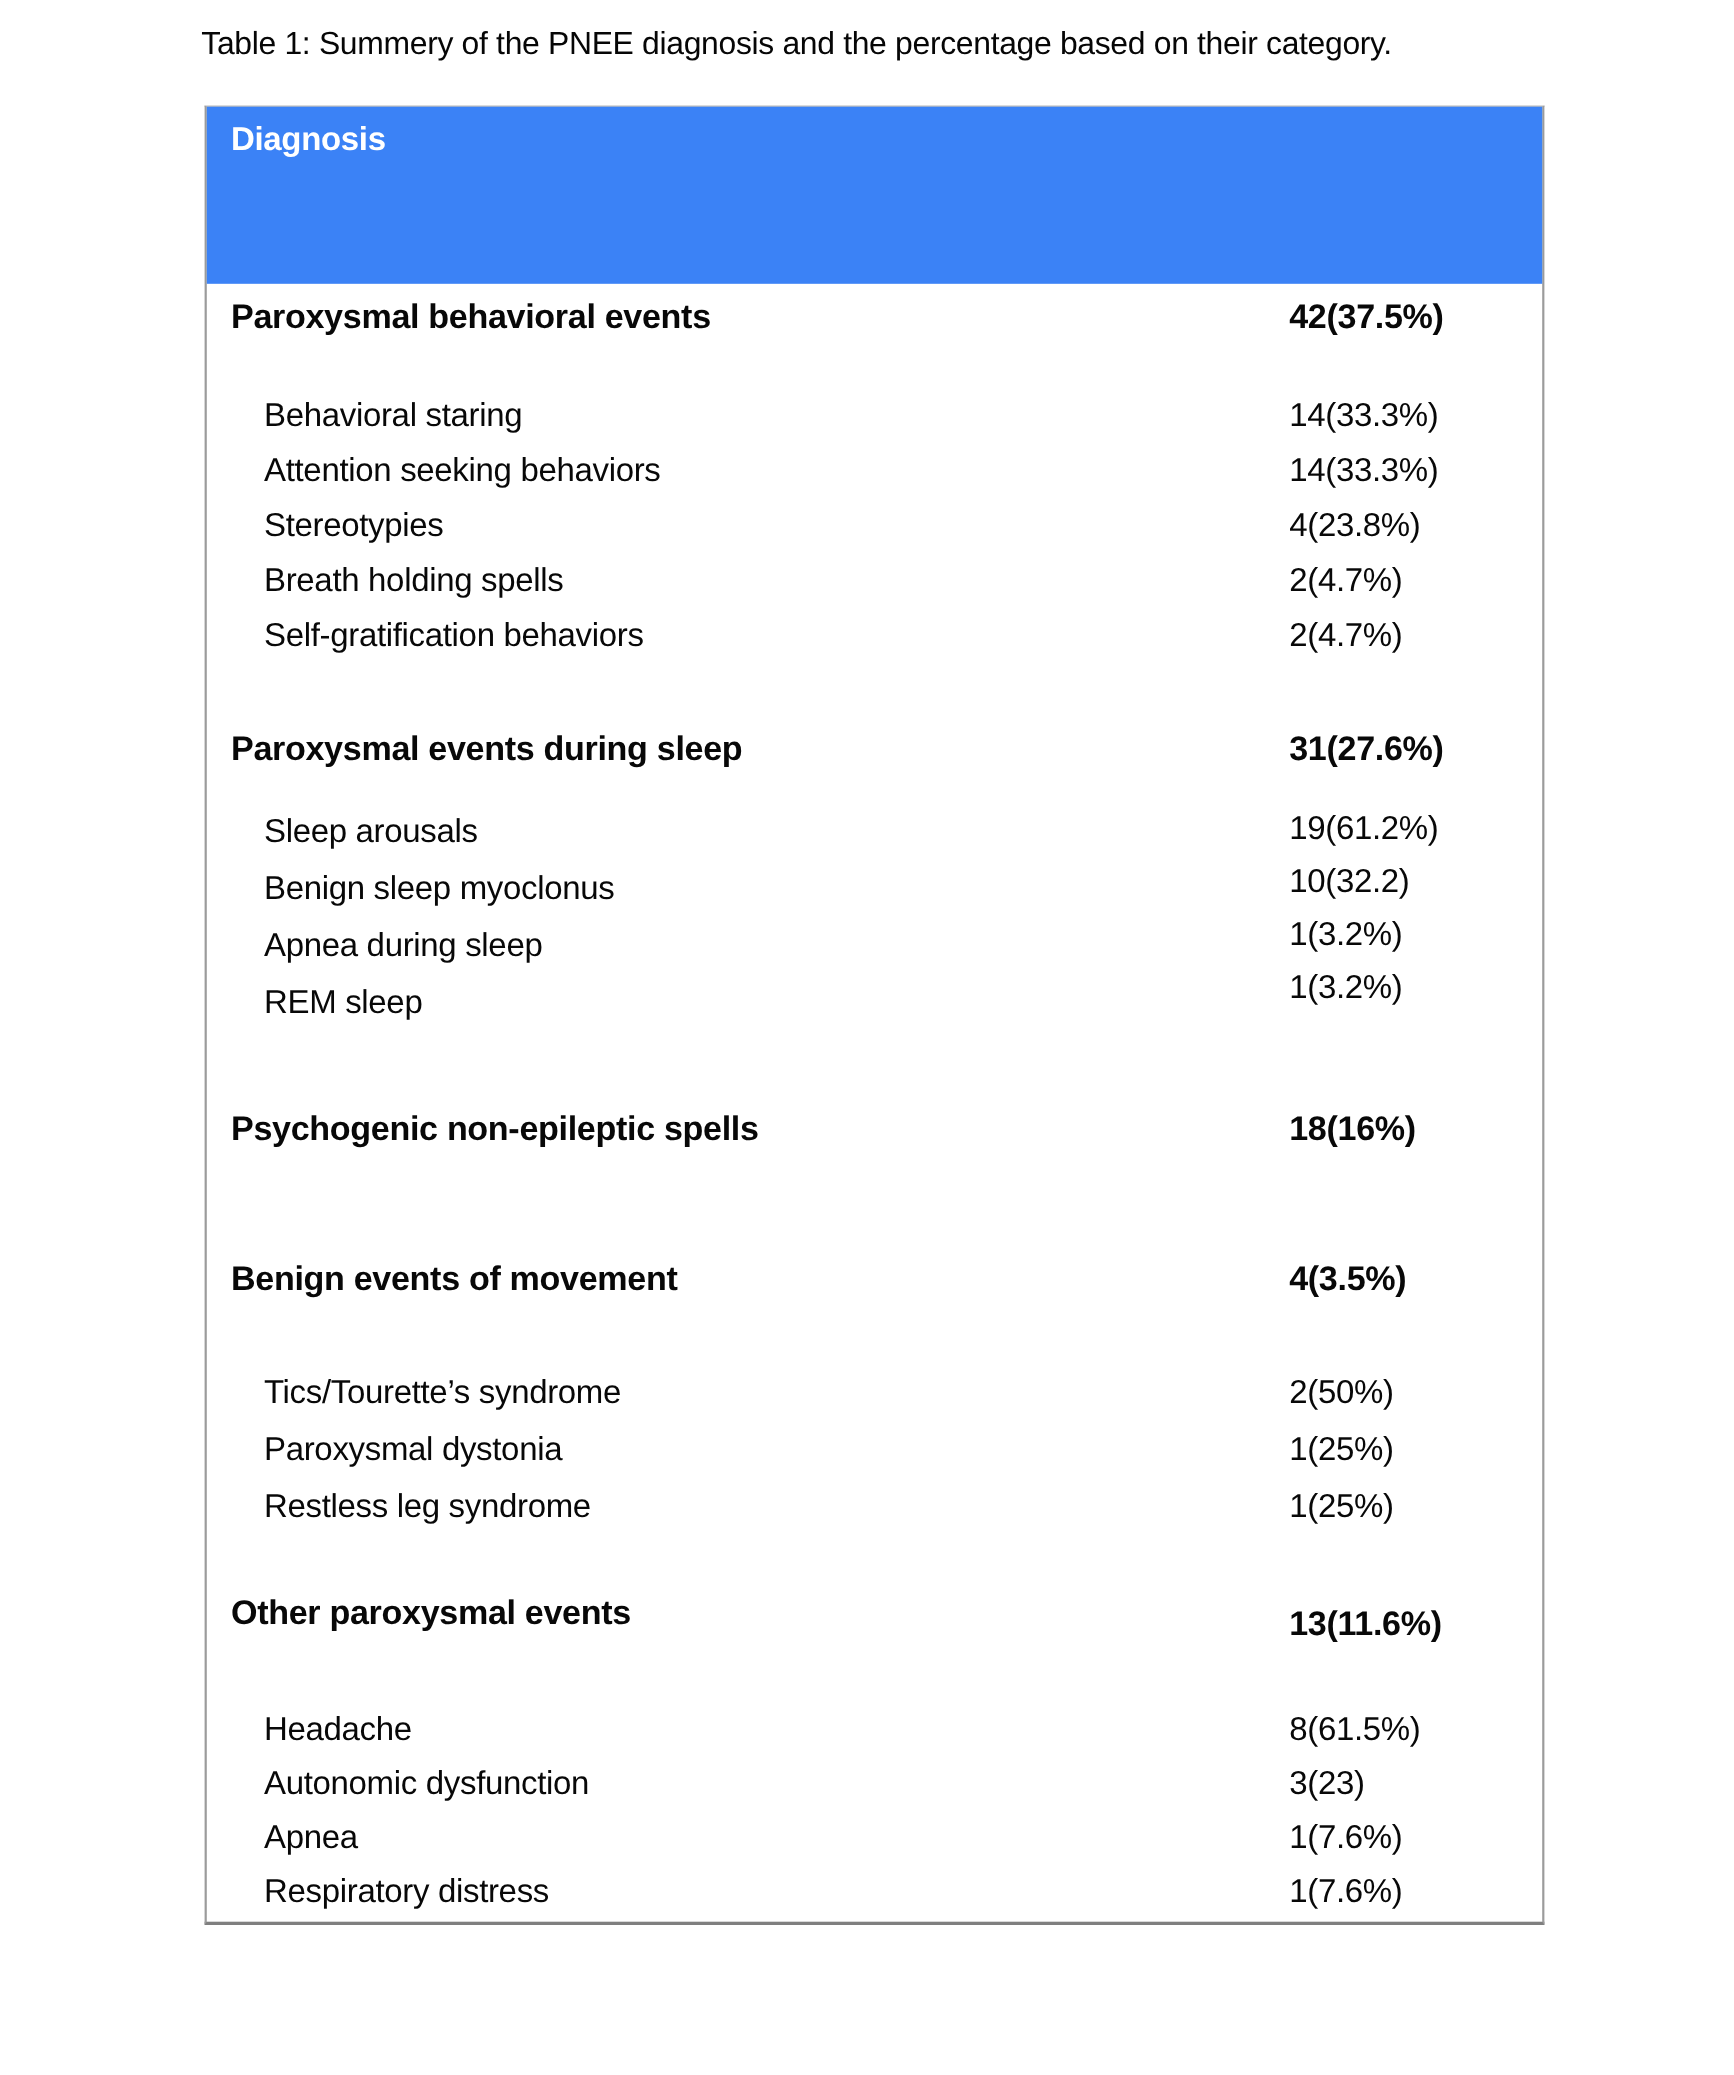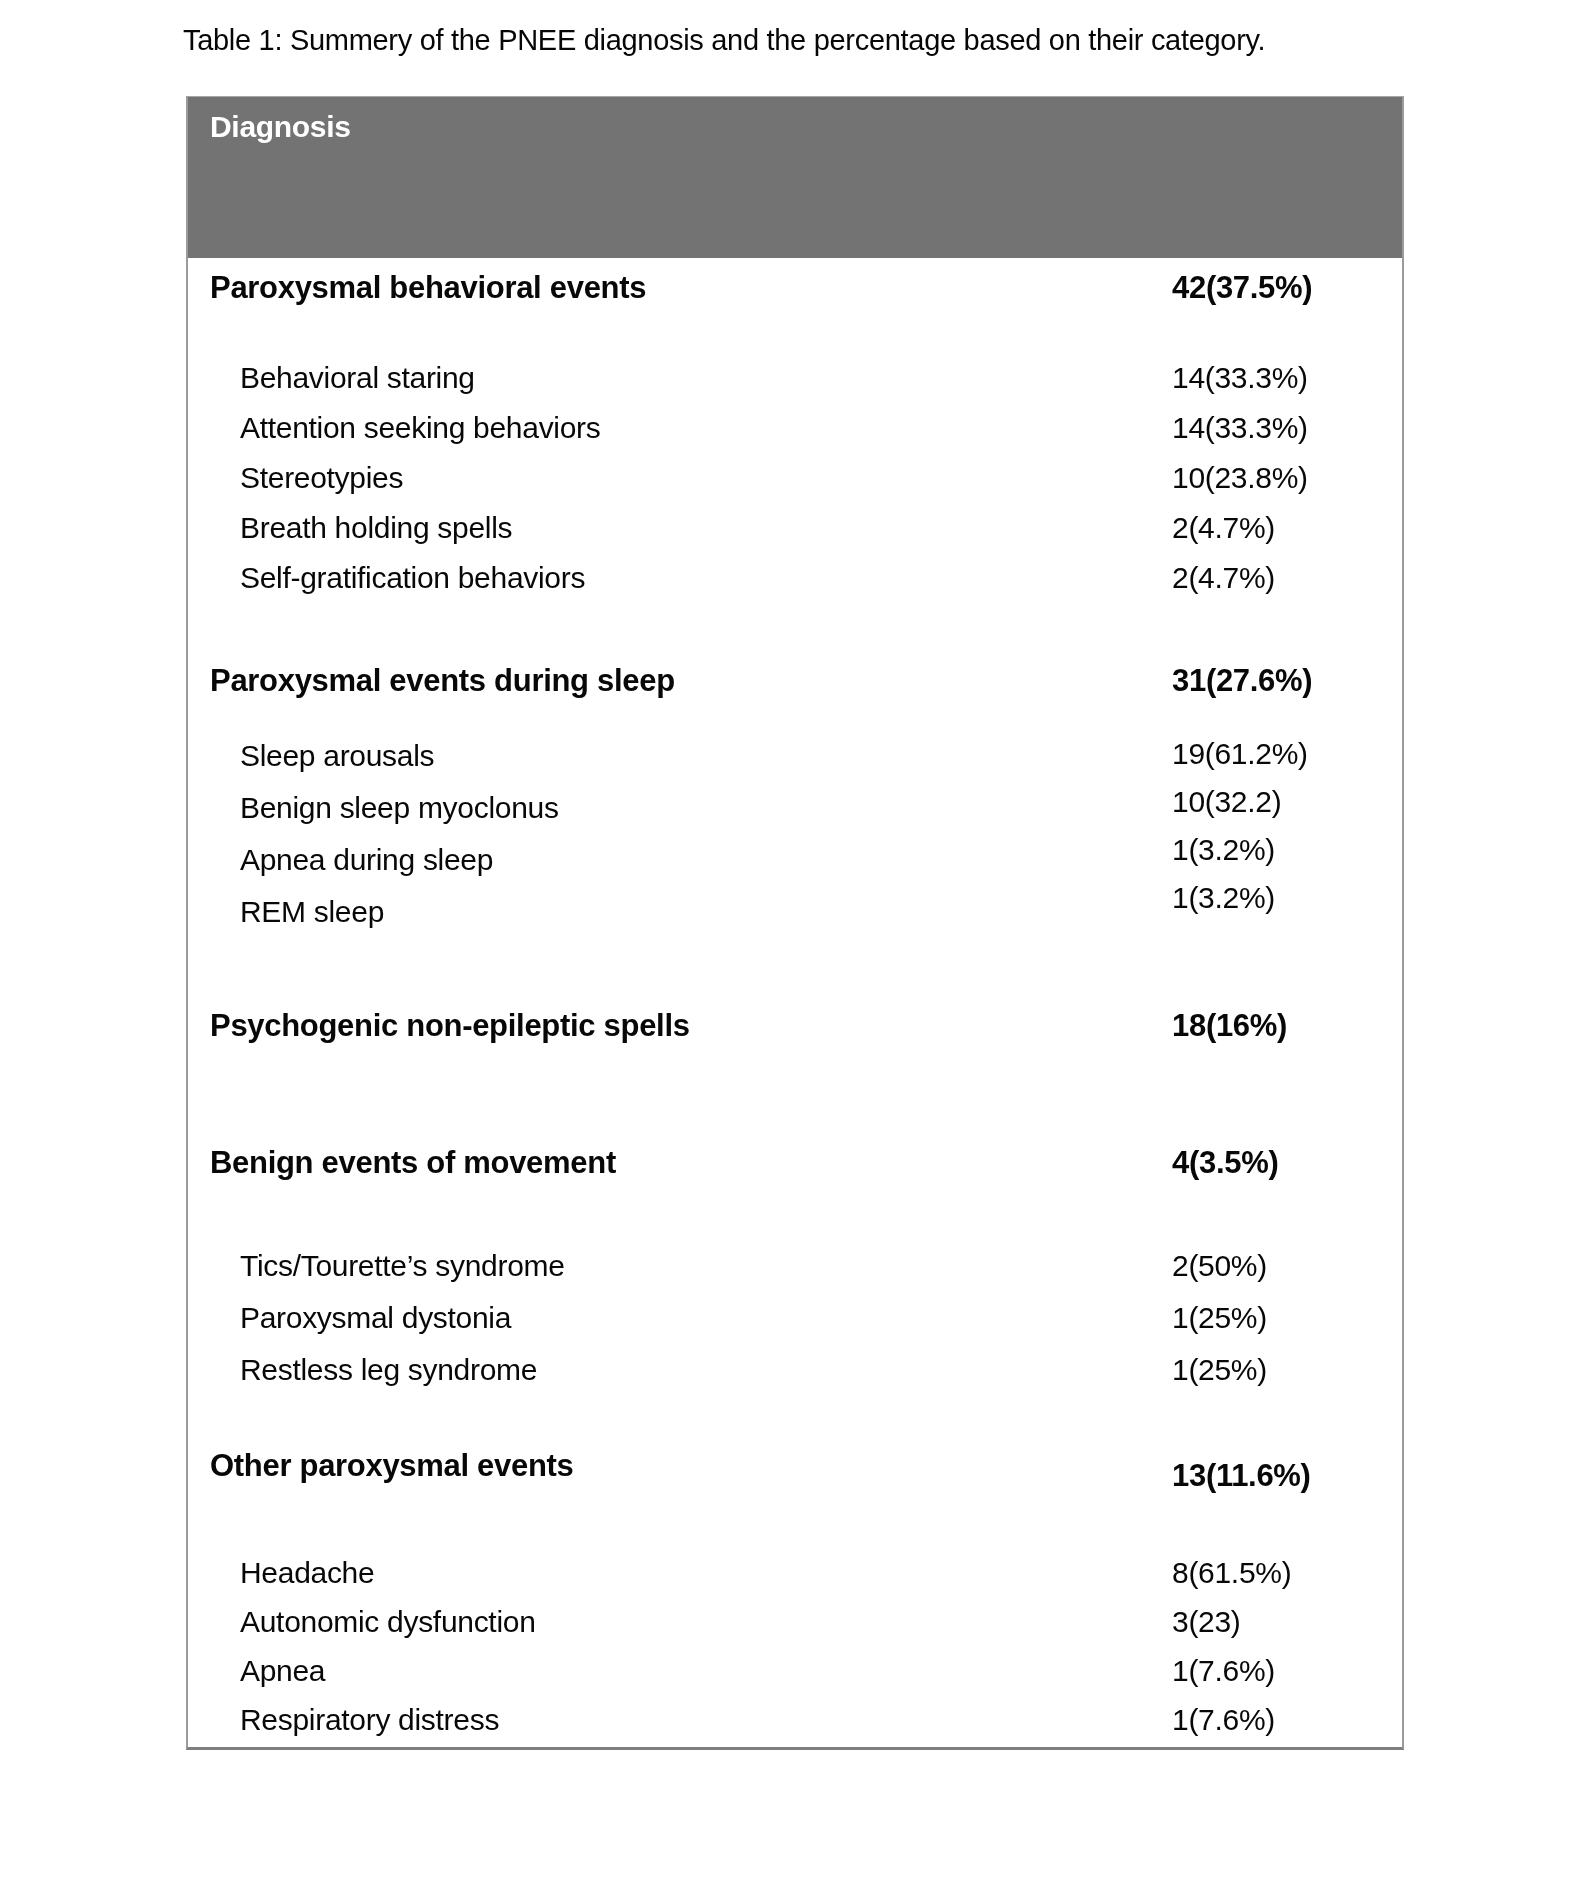--- a/index.html
+++ b/index.html
@@ -34,21 +34,21 @@
     border-top:1px solid #a6a6a6;
     border-bottom:3px solid #7f7f7f;
     box-sizing:border-box;
     background:#ffffff;
   }
   .tbl-header{
     position:absolute;
     left:0; top:0;
     width:100%;
     height:161px;
-    background:#737373;
+    background:#3b82f6;
   }
   .hdr-col1{
     position:absolute;
     left:22px; top:13px;
     font-size:30px;
     font-weight:bold;
     color:#ffffff;
     letter-spacing:-0.3px;
   }
   .hdr-col2{
@@ -92,21 +92,21 @@
     </div>
 
     <div id="tbl-body">
         <div class="line head sec-label" style="top: 171px;">Paroxysmal behavioral events</div>
         <div class="line head val" style="top: 171px;">42(37.5%)</div>
         <div class="line item-label" style="top: 261px;">Behavioral staring</div>
         <div class="line val" style="top: 261px;">14(33.3%)</div>
         <div class="line item-label" style="top: 311px;">Attention seeking behaviors</div>
         <div class="line val" style="top: 311px;">14(33.3%)</div>
         <div class="line item-label" style="top: 361px;">Stereotypies</div>
-        <div class="line val" style="top: 361px;">10(23.8%)</div>
+        <div class="line val" style="top: 361px;">4(23.8%)</div>
         <div class="line item-label" style="top: 411px; text-align: right;">Breath holding spells</div>
         <div class="line val" style="top: 411px;">2(4.7%)</div>
         <div class="line item-label" style="top: 461px;">Self-gratification behaviors</div>
         <div class="line val" style="top: 461px;">2(4.7%)</div>
         <div class="line head sec-label" style="top: 564px;">Paroxysmal events during sleep</div>
         <div class="line head val" style="top: 564px;">31(27.6%)</div>
         <div class="line item-label" style="top: 639px;">Sleep arousals</div>
         <div class="line val" style="top: 637px;">19(61.2%)</div>
         <div class="line item-label" style="top: 691px;">Benign sleep myoclonus</div>
         <div class="line val" style="top: 685px;">10(32.2)</div>

